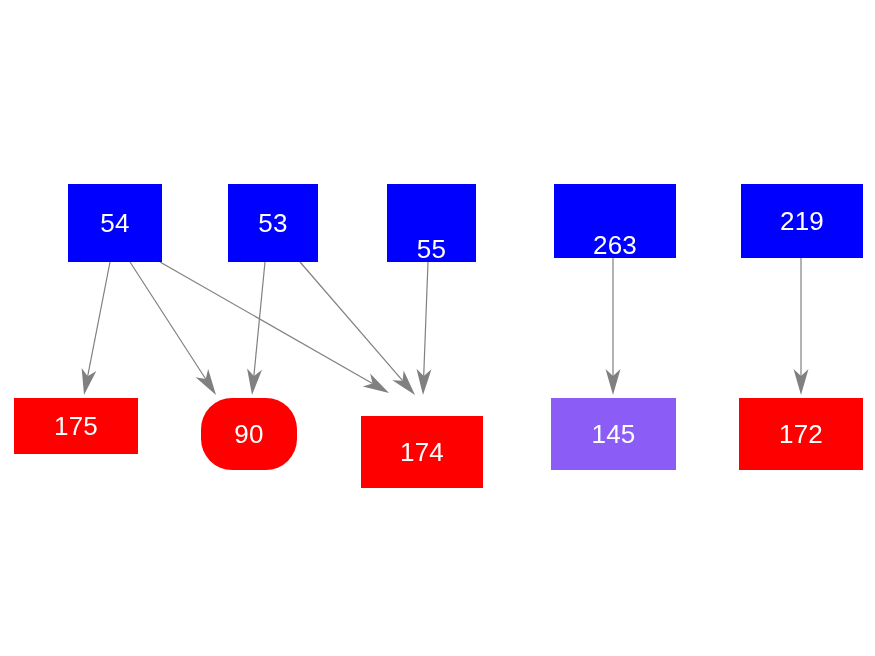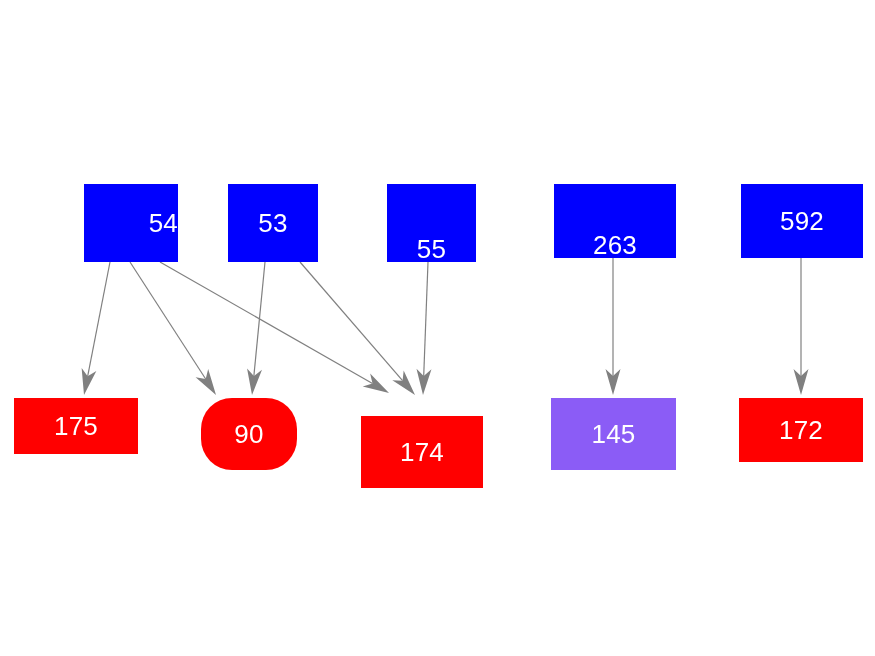--- a/index.html
+++ b/index.html
@@ -75,44 +75,44 @@
       <g>
         <line x1="613" y1="258" x2="613" y2="376" stroke="#808080" stroke-width="1.2"></line>
         <polygon points="613,395 605.5,369 613,376 620.5,369" fill="#808080"></polygon>
       </g>
       <g>
         <line x1="801" y1="258" x2="801" y2="376" stroke="#808080" stroke-width="1.2"></line>
         <polygon points="801,395 793.5,369 801,376 808.5,369" fill="#808080"></polygon>
       </g>
     </svg>
   <div id="node-layer">
-      <div class="node" style="left: 84px; top: 184px; width: 94px; height: 78px; background: rgb(0, 0, 255); justify-content: flex-end;">
+      <div class="node" style="left: 68px; top: 184px; width: 94px; height: 78px; background: rgb(0, 0, 255);">
         <span class="node-label">54</span>
       </div>
       <div class="node" style="left: 228px; top: 184px; width: 90px; height: 78px; background: rgb(0, 0, 255);">
         <span class="node-label">53</span>
       </div>
       <div class="node" style="left: 387px; top: 184px; width: 89px; height: 78px; background: rgb(0, 0, 255); align-items: flex-end;">
         <span class="node-label">55</span>
       </div>
       <div class="node" style="left: 554px; top: 184px; width: 122px; height: 74px; background: rgb(0, 0, 255); align-items: flex-end;">
         <span class="node-label">263</span>
       </div>
       <div class="node" style="left: 741px; top: 184px; width: 122px; height: 74px; background: rgb(0, 0, 255);">
-        <span class="node-label">592</span>
+        <span class="node-label">219</span>
       </div>
       <div class="node" style="left: 14px; top: 398px; width: 124px; height: 56px; background: rgb(255, 0, 0);">
         <span class="node-label">175</span>
       </div>
       <div class="node" style="left: 201px; top: 398px; width: 96px; height: 72px; background: rgb(255, 0, 0); border-radius: 31px;">
         <span class="node-label">90</span>
       </div>
       <div class="node" style="left: 361px; top: 416px; width: 122px; height: 72px; background: rgb(255, 0, 0);">
         <span class="node-label">174</span>
       </div>
       <div class="node" style="left: 551px; top: 398px; width: 125px; height: 72px; background: #8b5cf6;">
         <span class="node-label">145</span>
       </div>
-      <div class="node" style="left: 739px; top: 398px; width: 124px; height: 64px; background: rgb(255, 0, 0);">
+      <div class="node" style="left: 739px; top: 398px; width: 124px; height: 72px; background: rgb(255, 0, 0);">
         <span class="node-label">172</span>
       </div>
     </div>
 </div>
 
 </body></html>

